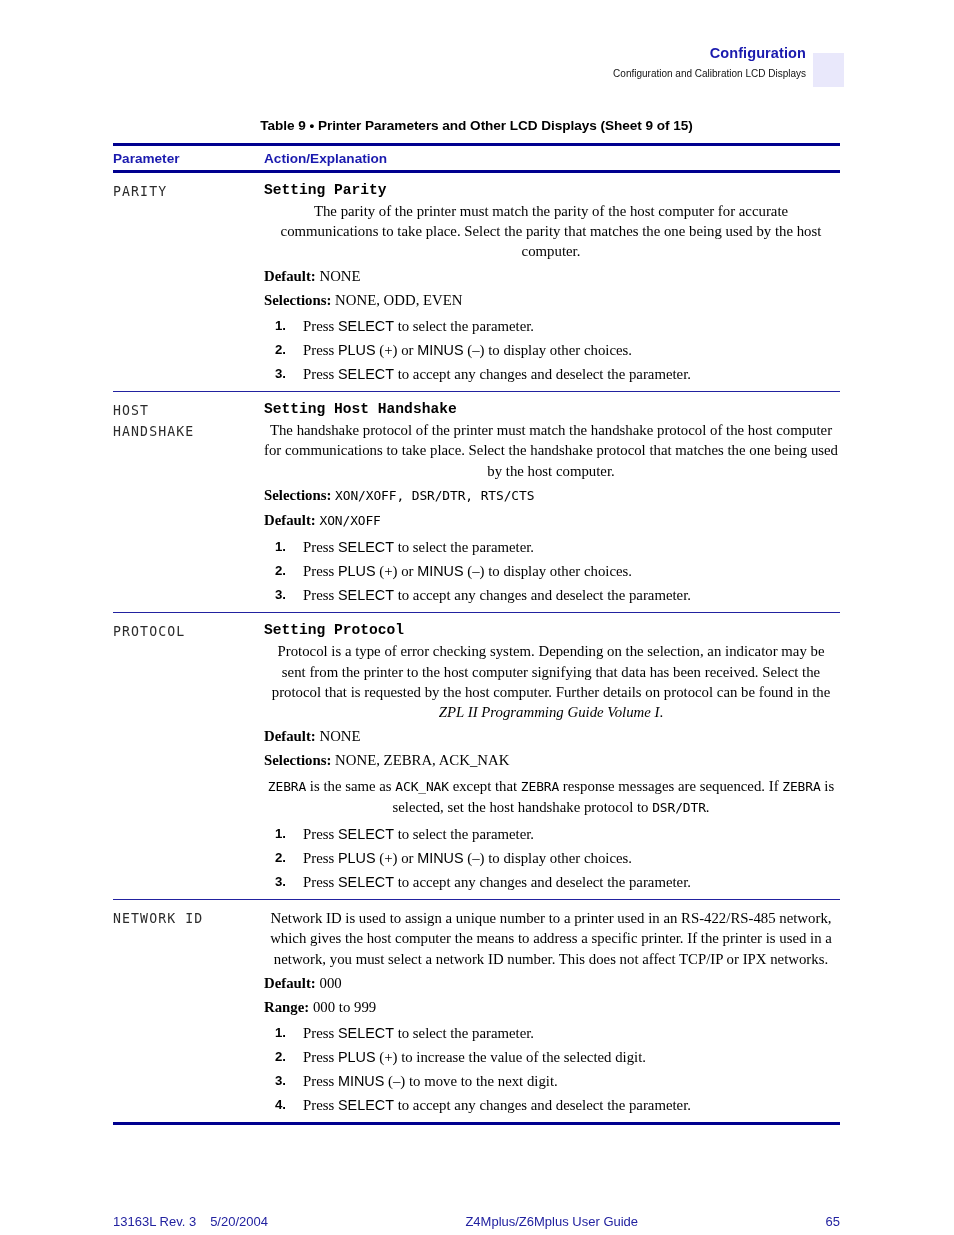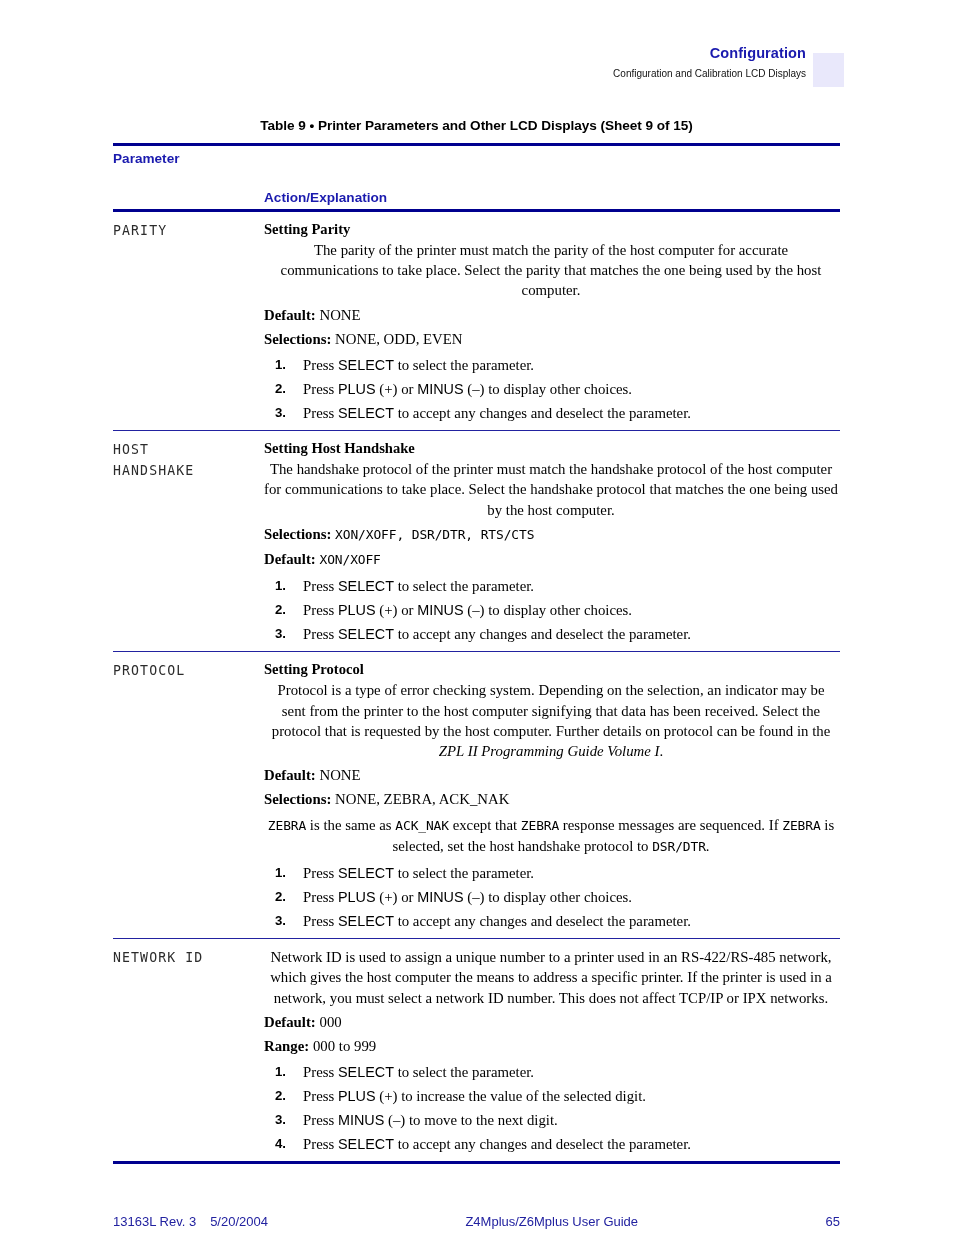--- a/index.html
+++ b/index.html
@@ -93,21 +93,21 @@
     display: flex;
     padding: 5px 0 4px 0;
   }
   .th {
     font-family: "Liberation Sans", sans-serif;
     font-weight: bold;
     font-size: 13.6px;
     color: #1a1aae;
   }
   .col-param { width: 151px; flex: 0 0 151px; }
-  .col-action { flex: 1 1 auto; margin-top: 39px; }
+  .col-action { flex: 1 1 auto; }
 
   .trow {
     display: flex;
     padding-top: 8px;
     padding-bottom: 7px;
   }
   .cell-param {
     width: 151px;
     flex: 0 0 151px;
     padding-top: 1px;
@@ -124,21 +124,21 @@
     letter-spacing: 1.1px;
     line-height: 20px;
     color: #2b2b2b;
     white-space: pre;
     transform: scaleY(1.02);
     transform-origin: left top;
   }
 
   
   .subhead {
-    font-family: Liberation Serif, serif;
+    font-family: Liberation Mono, monospace;
     font-weight: bold;
     font-size: 14.6px;
     line-height: 19px;
     margin: 0 0 1px 0;
   }
   .para {
     font-family: "Liberation Serif", serif;
     font-size: 14.8px;
     line-height: 20.2px;
     margin: 0;

